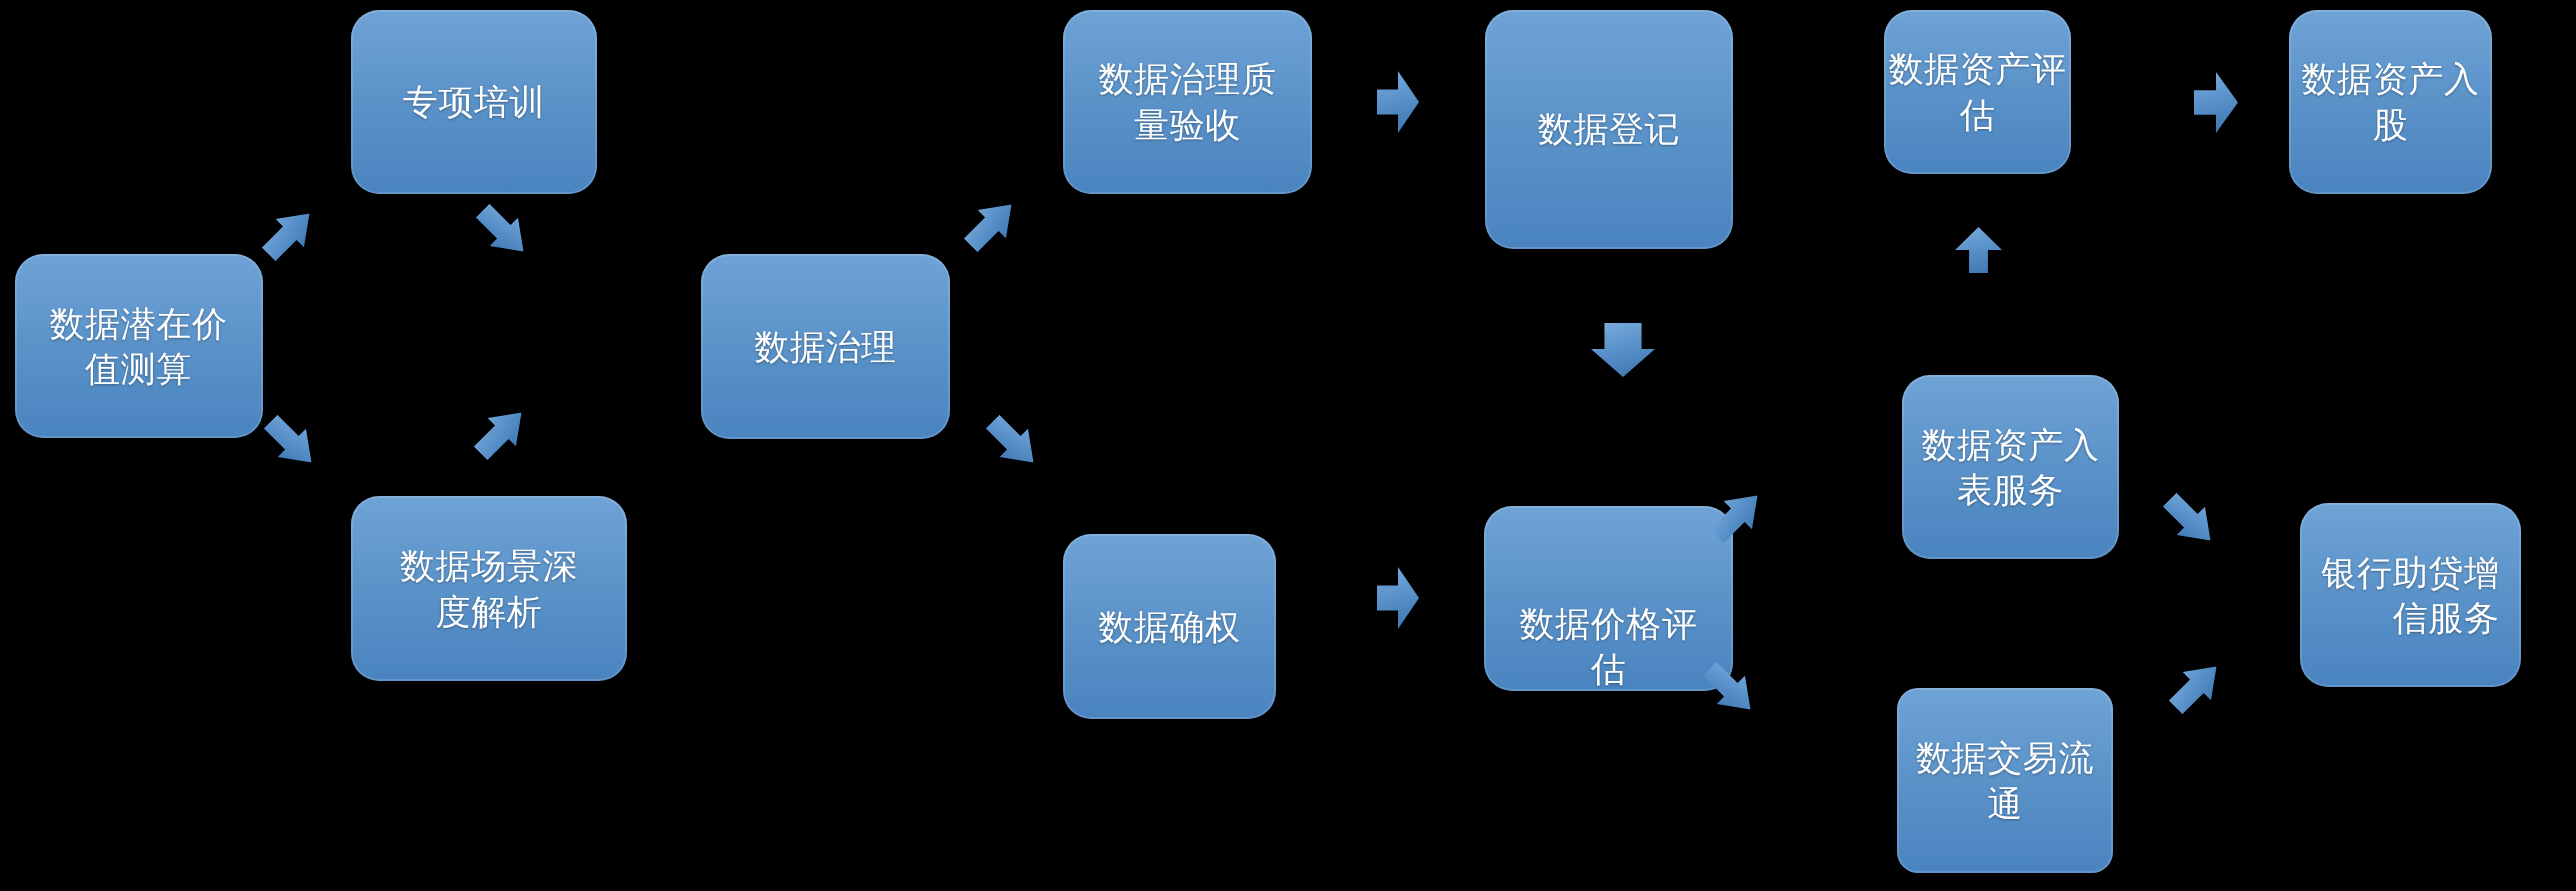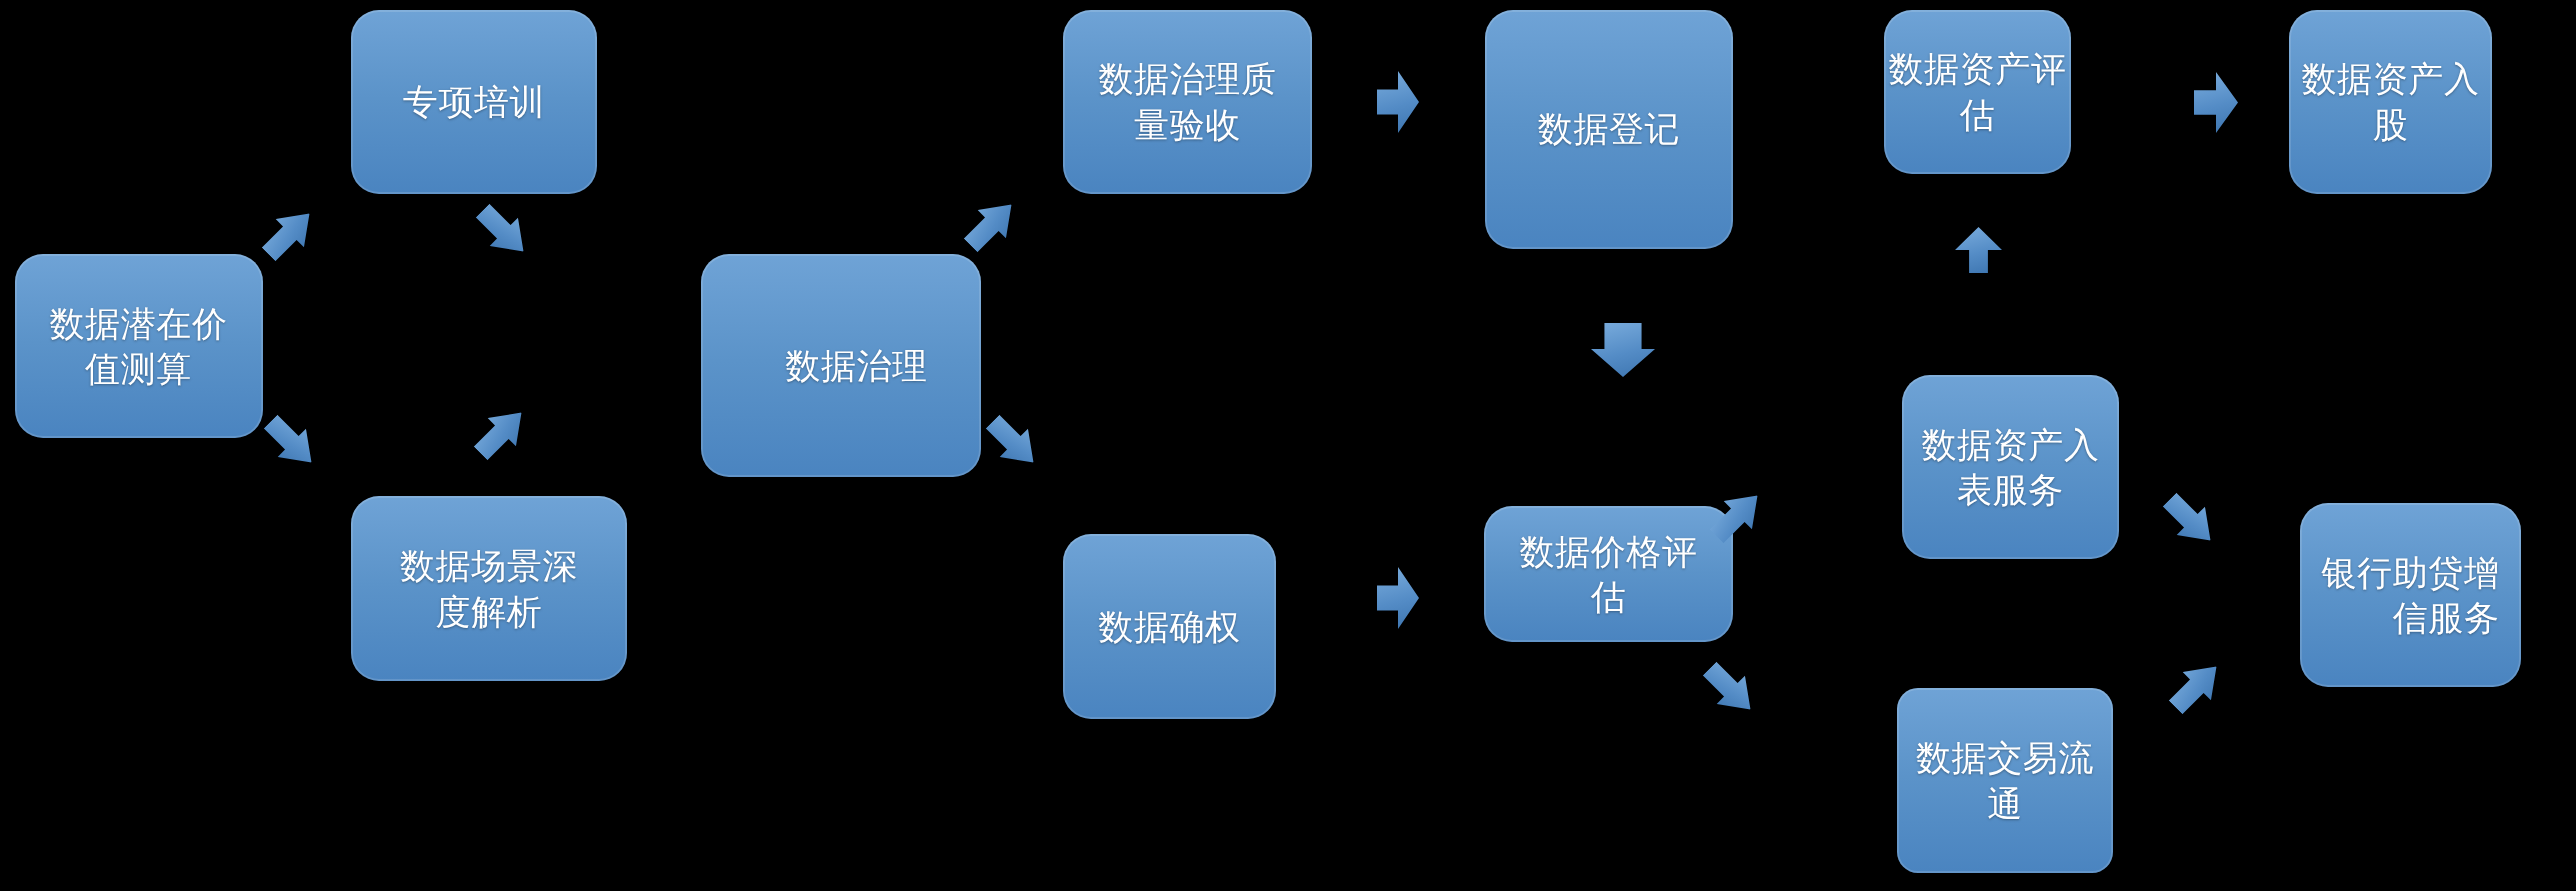--- a/index.html
+++ b/index.html
@@ -41,25 +41,25 @@
     width:58px;height:40px;
     clip-path:polygon(0% 26%,52% 26%,52% 0%,100% 50%,52% 100%,52% 74%,0% 74%);
   }
   .ne45{transform:rotate(-45deg);}   
   .se45{transform:rotate(45deg);}    
 
   
   .n0 {left:14.5px;  top:254px;  width:248px; height:184px;}
   .n1 {left:351px; top:9.5px;   width:246px; height:184px;}
   .n2 {left:351px; top:496px;  width:276px; height:185px;}
-  .n3 {left:701px;top:254px;  width:249px; height:223px;padding-left:31px;}
+  .n3 {left:701px;top:254px;  width:249px; height:185px;}
   .n4 {left:1063px;top:9.5px;   width:249px; height:184px;}
   .n5 {left:1485px;top:9.5px;   width:248px; height:239px;}
   .n6 {left:1063px;top:534px;  width:213px; height:185px;}
-  .n7 {left:1484px;top:506px;  width:249px; height:136px;}
+  .n7 {left:1484px;top:506px;  width:249px; height:185px;align-items:flex-end;}
   .n8 {left:1884px;top:9.5px;   width:187px; height:164px;}
   .n9 {left:1902px;top:375px;  width:217px; height:184px;}
   .n10{left:1897px;top:688px; width:216px; height:185px;border-radius:21px;}
   .n11{left:2289px;top:9.5px;   width:203px; height:184px;}
   .n12{left:2300px;top:503px;  width:221px; height:184px;text-align:right;}
 
   
   .sa1{left:1377px;top:71px;width:42px;height:62px;}
   .sa2{left:1377px;top:567px;width:42px;height:62px;}
   .sa3{left:2194px;top:72px;width:44px;height:61px;}

